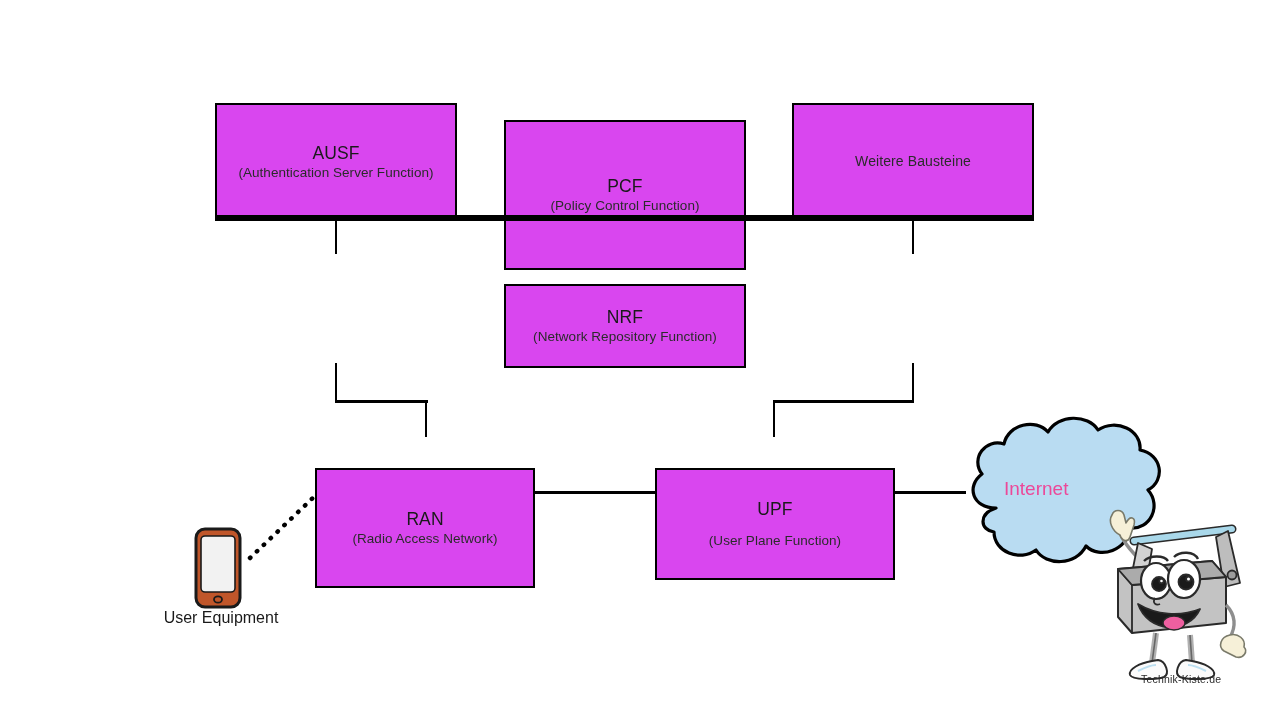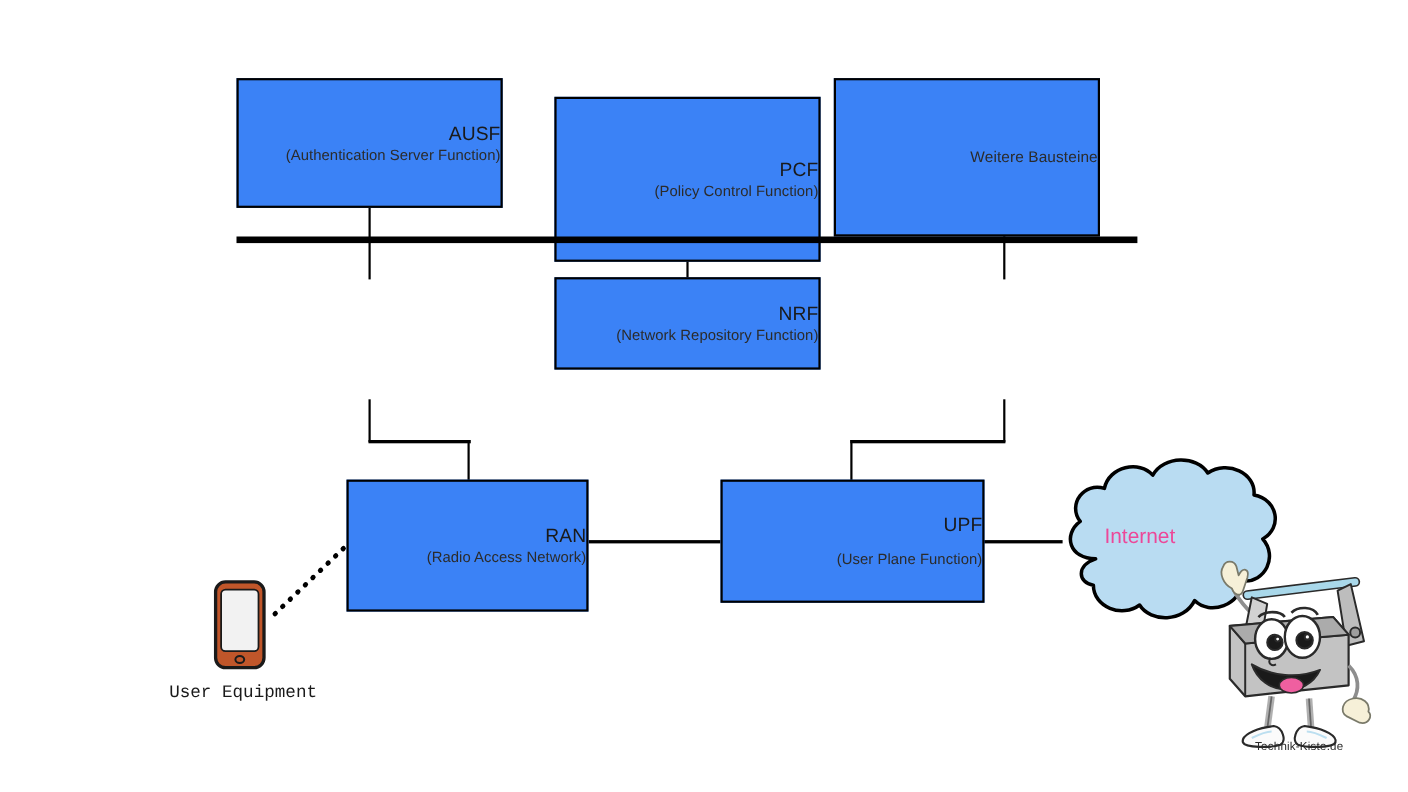--- a/index.html
+++ b/index.html
@@ -17,27 +17,28 @@
     width: 1280px;
     height: 720px;
     background: #ffffff;
     overflow: hidden;
   }
   
   .nf-box {
     position: absolute;
     box-sizing: border-box;
     border: 2.5px solid #000000;
-    background: #3b82f6;
+    background: #d946ef;
     display: flex;
     flex-direction: column;
-    align-items: flex-end;
+    align-items: center;
     justify-content: center;
     text-align: center;
     z-index: 4;
+    margin-top: 32px;
   }
   .nf-title {
     font-size: 17.5px;
     color: #1a1a1a;
     line-height: 1.28;
     letter-spacing: 0.1px;
   }
   .nf-sub {
     font-size: 13.5px;
     color: #2b2b2b;
@@ -149,21 +150,21 @@
   <div class="nf-box" style="left:215px; top:71px; width:242px; height:118px;">
     <div class="nf-title">AUSF</div>
     <div class="nf-sub">(Authentication Server Function)</div>
   </div>
 
   <div class="nf-box" style="left:504px; top:88px; width:242px; height:150px;">
     <div class="nf-title">PCF</div>
     <div class="nf-sub">(Policy Control Function)</div>
   </div>
 
-  <div class="nf-box single" style="left:758px; top:71px; width:242px; height:144px;">
+  <div class="nf-box single" style="left:792px; top:71px; width:242px; height:118px;">
     <div class="nf-title">Weitere Bausteine</div>
   </div>
 
 
   <div class="nf-box" style="left:504px; top:252px; width:242px; height:84px;">
     <div class="nf-title">NRF</div>
     <div class="nf-sub">(Network Repository Function)</div>
   </div>
 
 
@@ -194,21 +195,21 @@
     </svg>
     <div class="cloud-label" style="left:52px; top:66px;">Internet</div>
   </div>
 
   <div id="ue-group" style="left:190px; top:525px;">
     <svg width="62" height="90" viewBox="0 0 62 90">
       <rect x="6" y="4" width="44" height="78" rx="9" ry="9" fill="#c0562a" stroke="#1a1a1a" stroke-width="3"></rect>
       <rect x="11" y="11" width="34" height="56" rx="4" ry="4" fill="#f2f2f2" stroke="#1a1a1a" stroke-width="1.6"></rect>
       <ellipse cx="28" cy="74.5" rx="4" ry="3.2" fill="#c0562a" stroke="#1a1a1a" stroke-width="1.8"></ellipse>
     </svg>
-    <div class="ue-label" style="left:-37px; top:96px; width:136px;font-family:Liberation Mono, monospace;">User Equipment</div>
+    <div class="ue-label" style="left:-37px; top:84px; width:136px;">User Equipment</div>
   </div>
 
   <div id="mascot-group" style="left:1108px; top:505px;">
     <svg width="150" height="185" viewBox="0 0 150 185">
       <g stroke="#2a2a2a" stroke-width="1.8" stroke-linejoin="round">
 
         <path d="M 40 62 C 26 50, 16 38, 12 28" fill="none" stroke="#8e8e8e" stroke-width="3.4"></path>
 
         <path d="M 12 30 C 4 26, 0 16, 4 10 C 6 4, 14 4, 16 10
                  L 18 18 C 22 10, 28 12, 26 20 L 22 32

